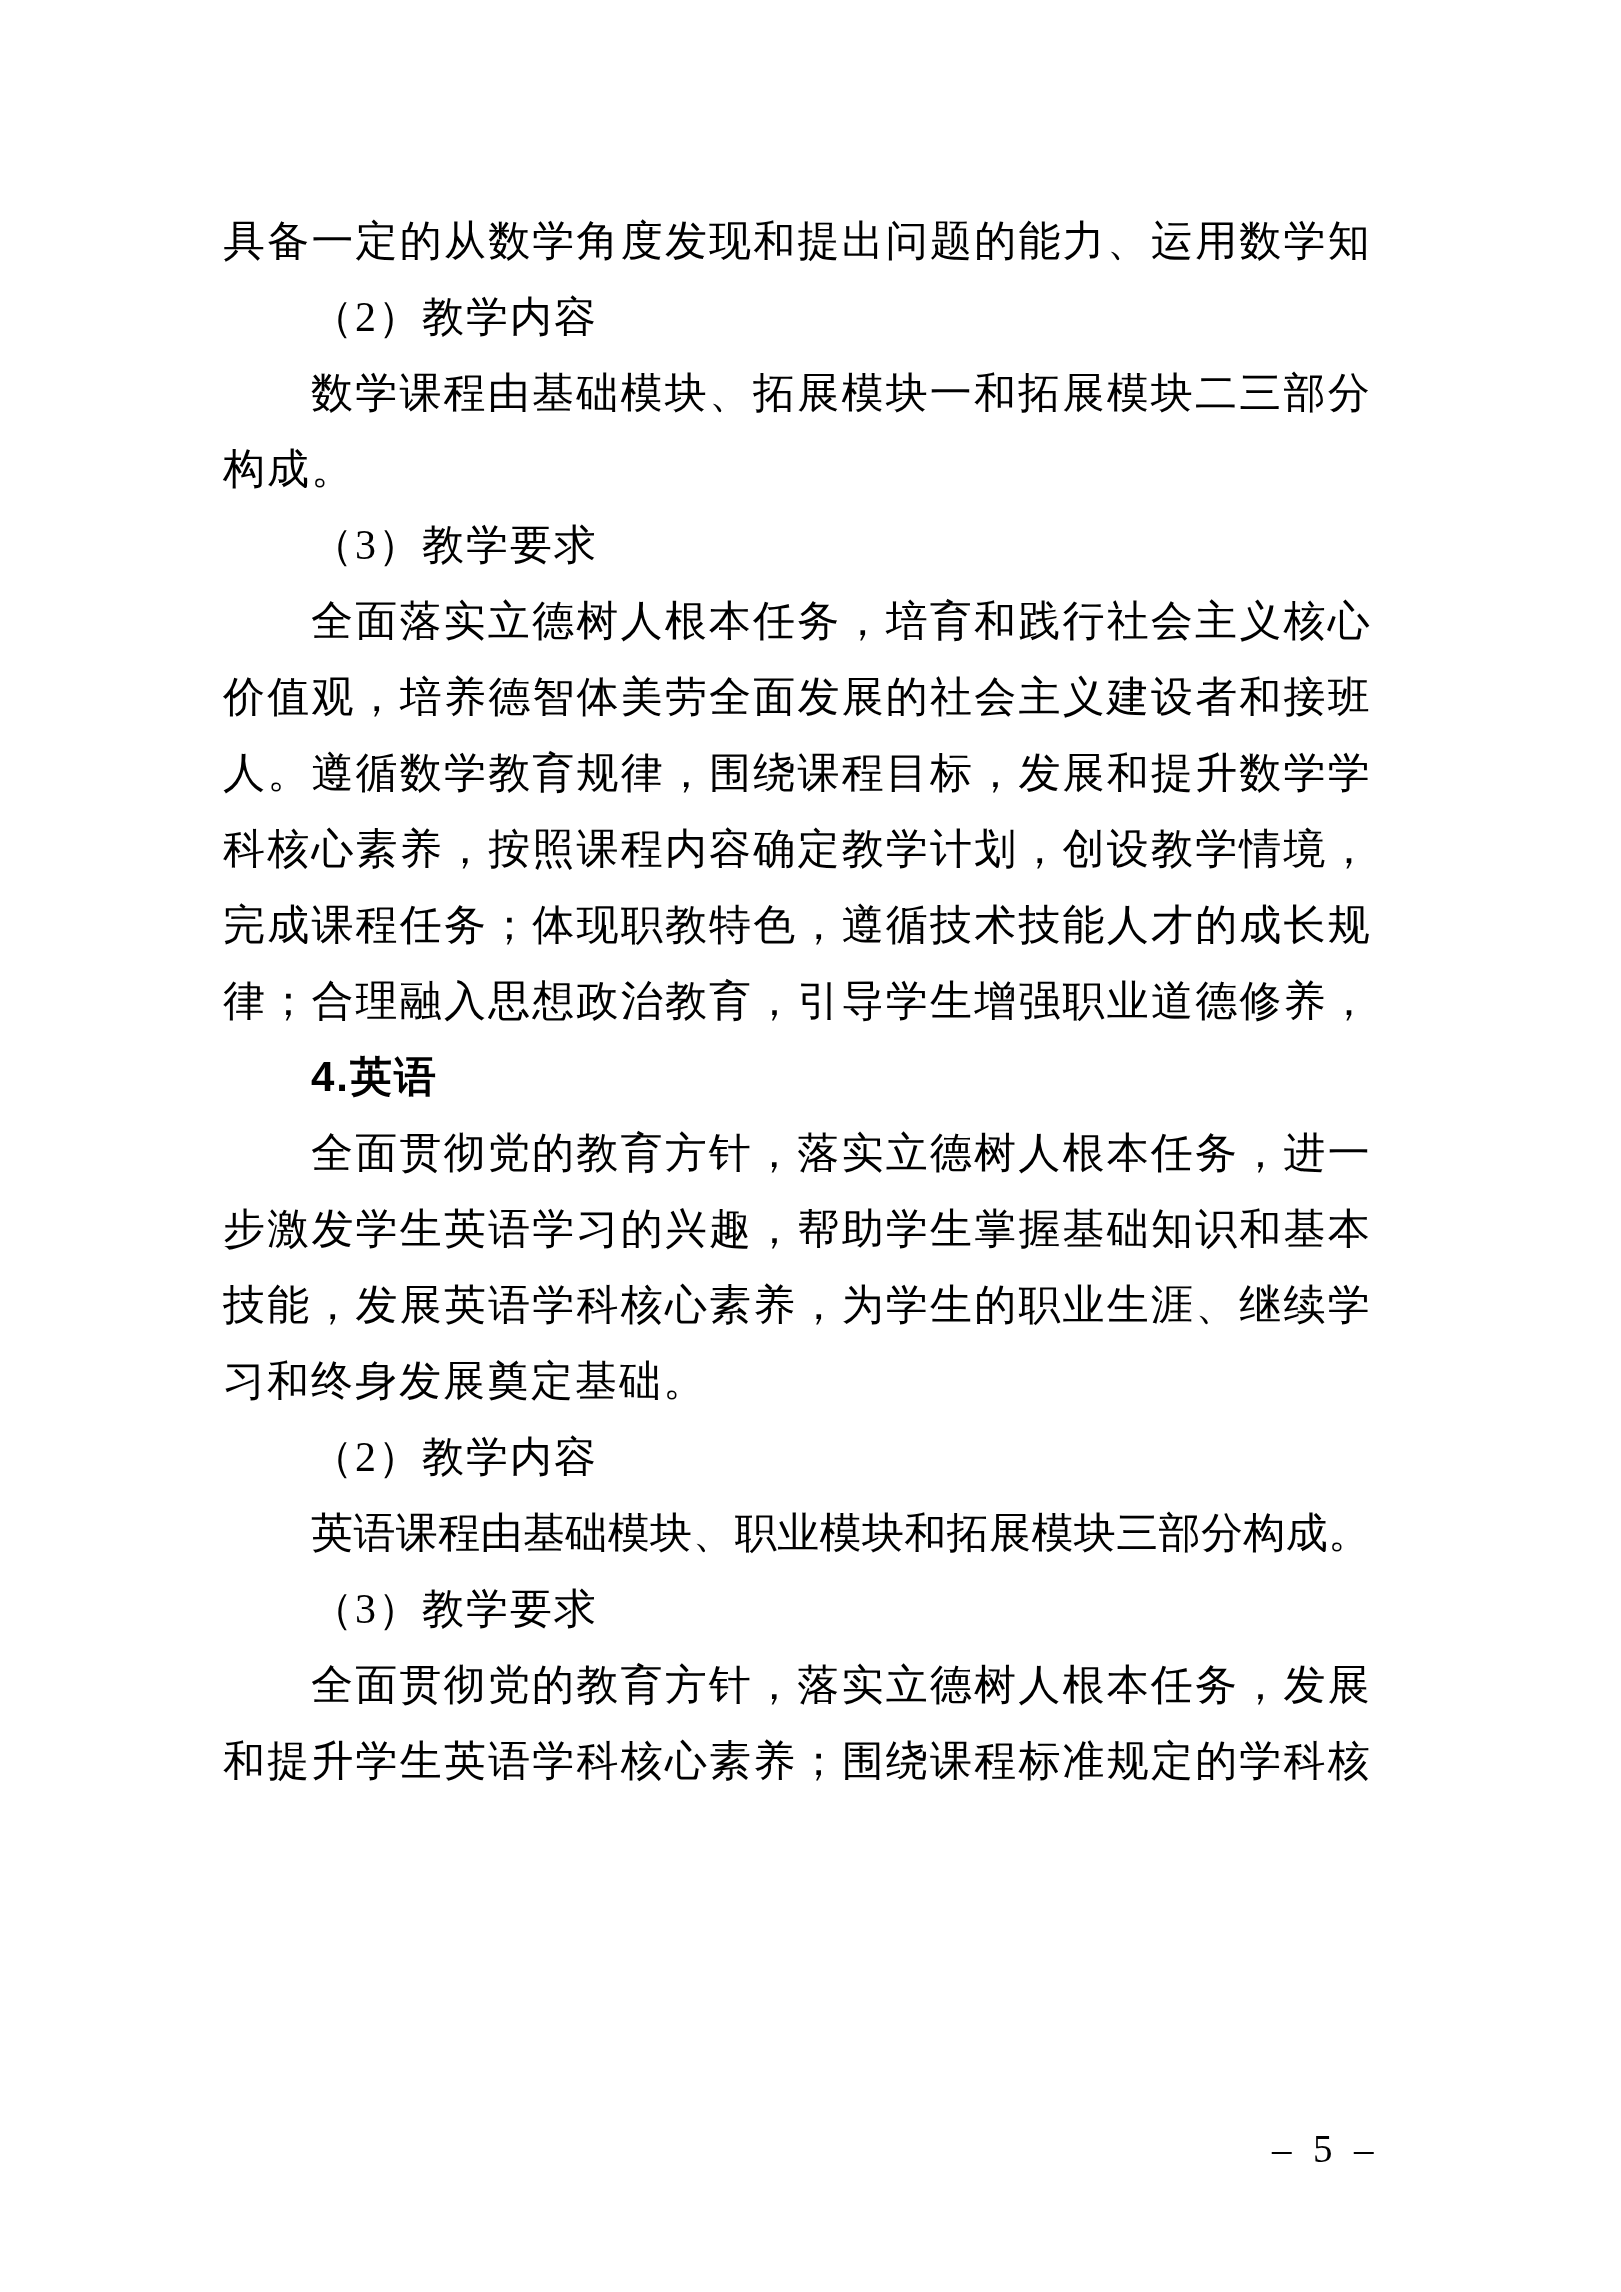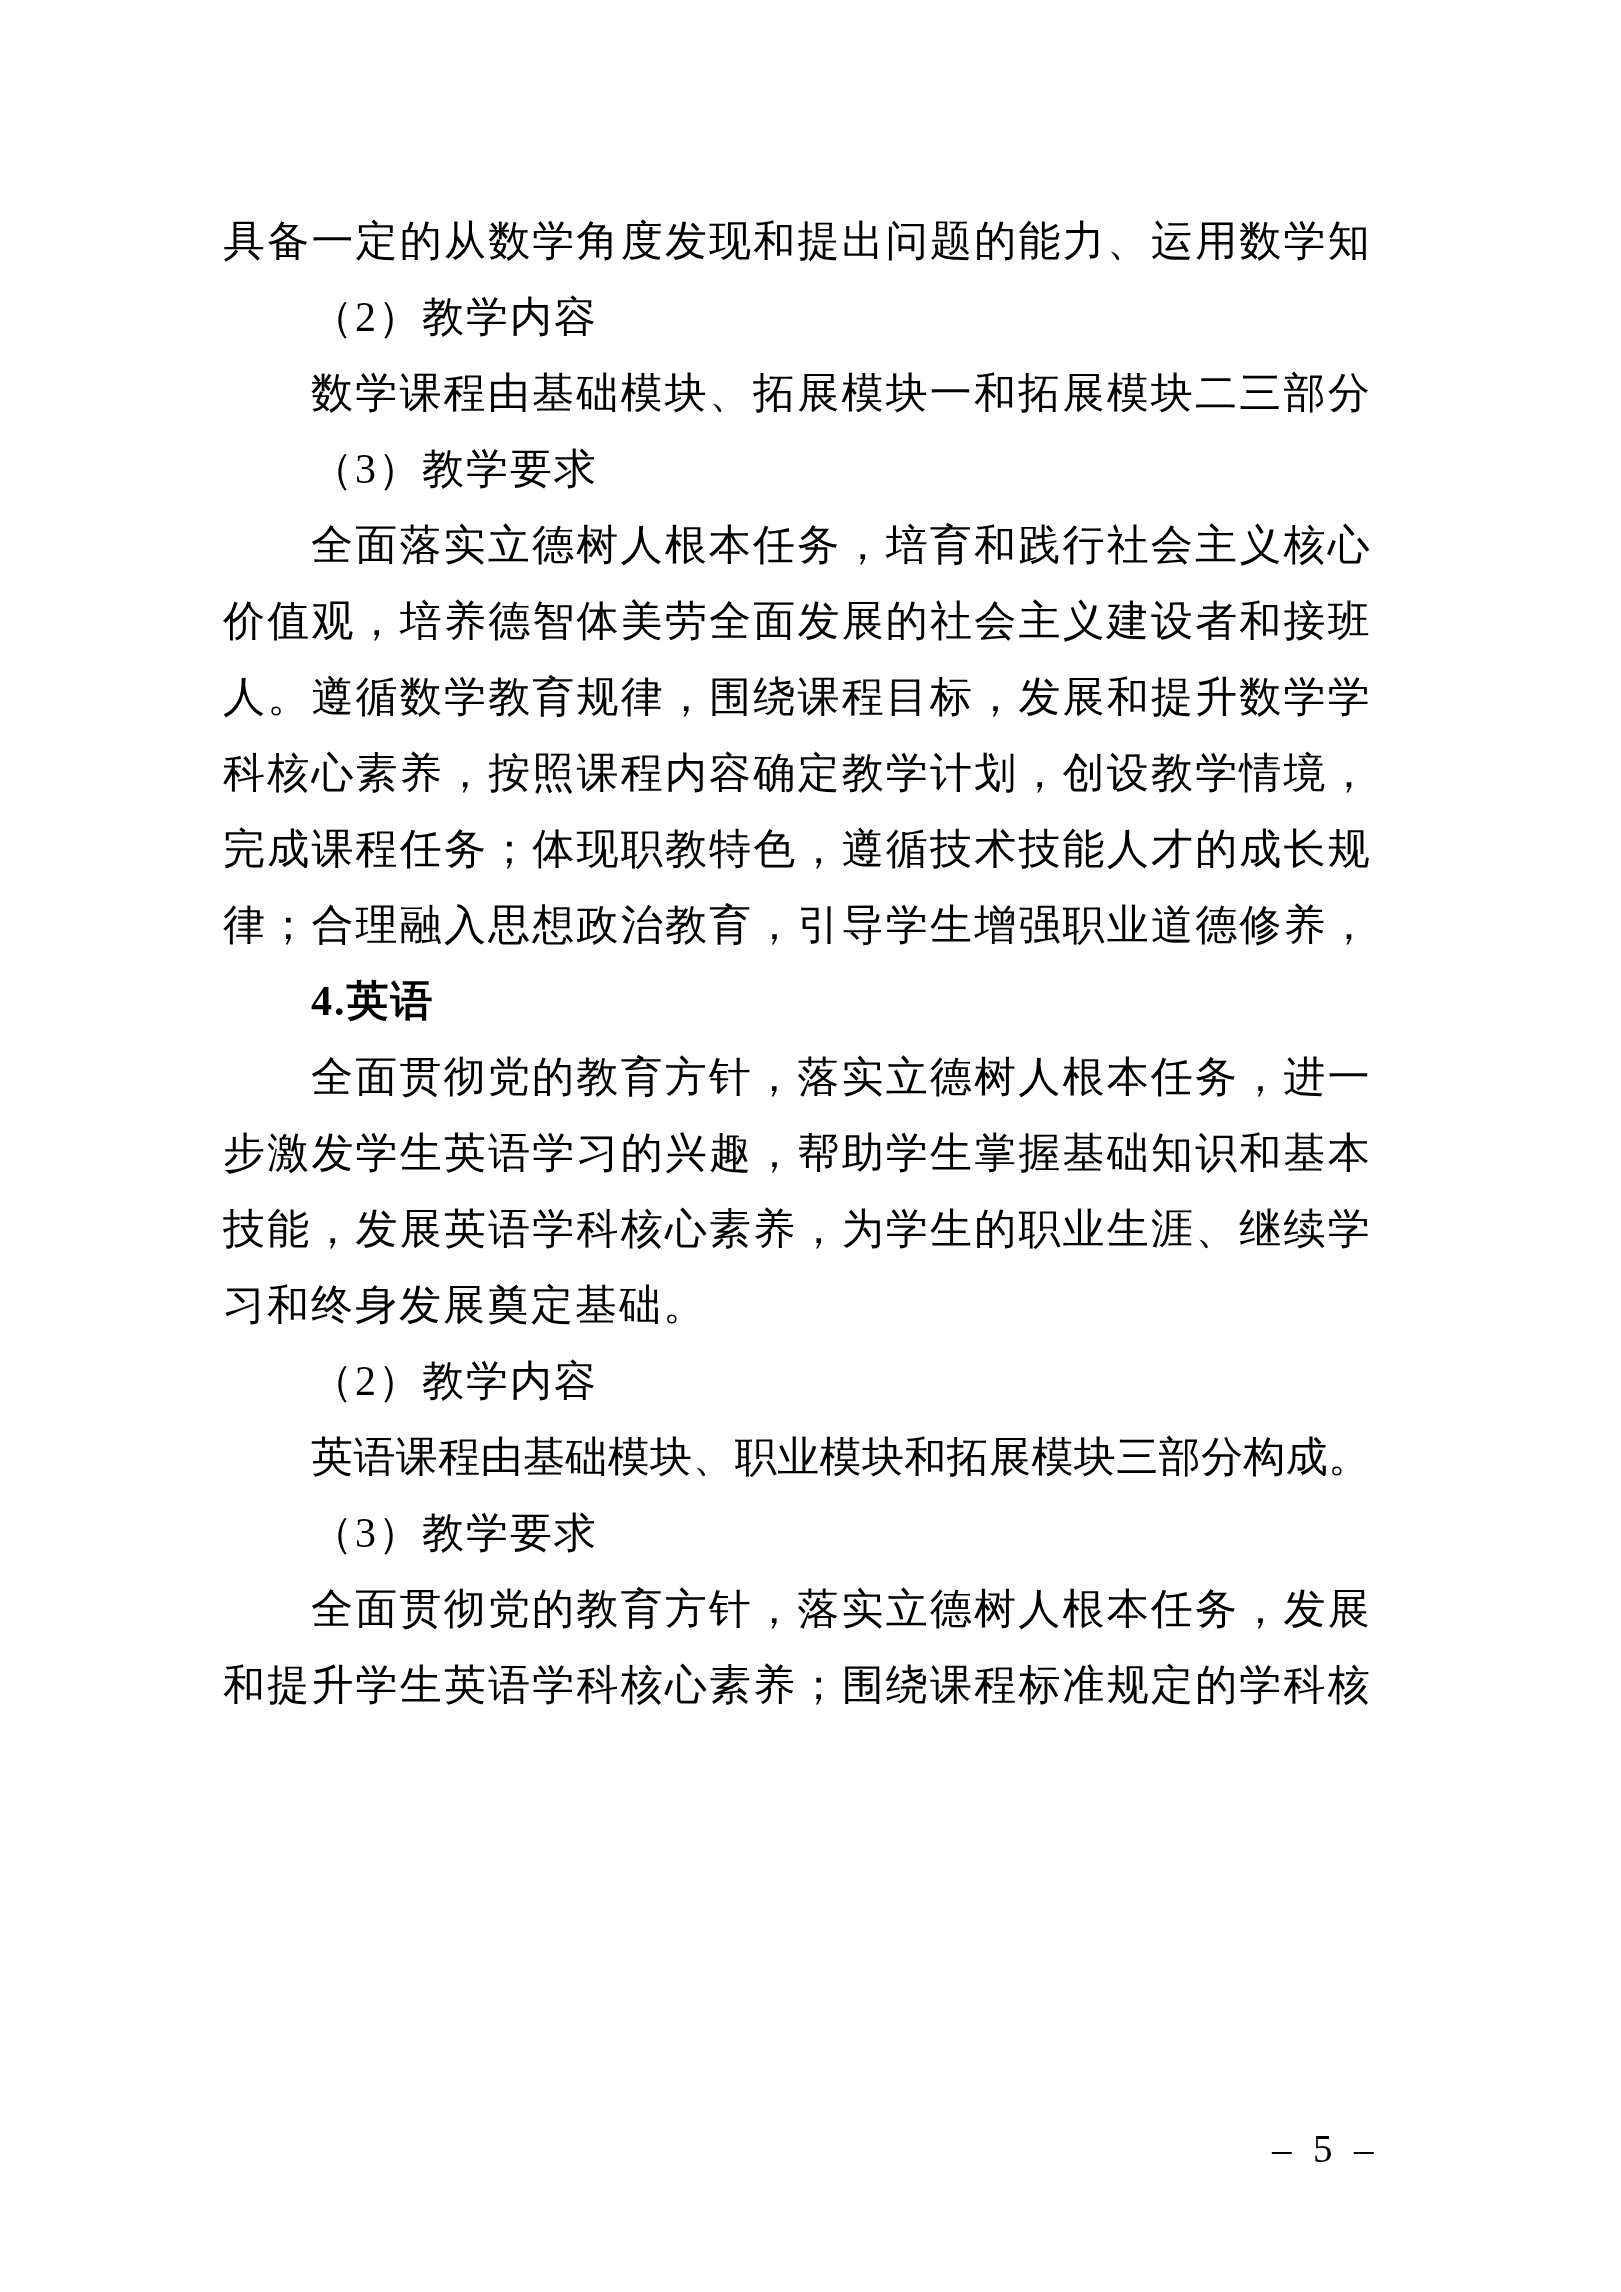--- a/index.html
+++ b/index.html
@@ -36,21 +36,21 @@
     letter-spacing: 0;
   }
   .line.indent {
     padding-left: 88px;
   }
   .line.justify.indent {
     width: 1059px;
   }
   .line.bold {
     font-weight: 700;
-    font-family: Liberation Serif, serif;
+    font-family: Liberation Sans, sans-serif;
   }
   .char {
     display: inline-block;
   }
   .page-number {
     position: absolute;
     left: 1272px;
     top: 2127px;
     font-size: 39px;
     line-height: 43px;
@@ -113,20 +113,21 @@
         <span class="char">和</span>
         <span class="char">拓</span>
         <span class="char">展</span>
         <span class="char">模</span>
         <span class="char">块</span>
         <span class="char">二</span>
         <span class="char">三</span>
         <span class="char">部</span>
         <span class="char">分</span>
       </div>
+      <div class="line">构成。</div>
       <div class="line indent">（3）教学要求</div>
       <div class="line justify indent">
         <span class="char">全</span>
         <span class="char">面</span>
         <span class="char">落</span>
         <span class="char">实</span>
         <span class="char">立</span>
         <span class="char">德</span>
         <span class="char">树</span>
         <span class="char">人</span>

